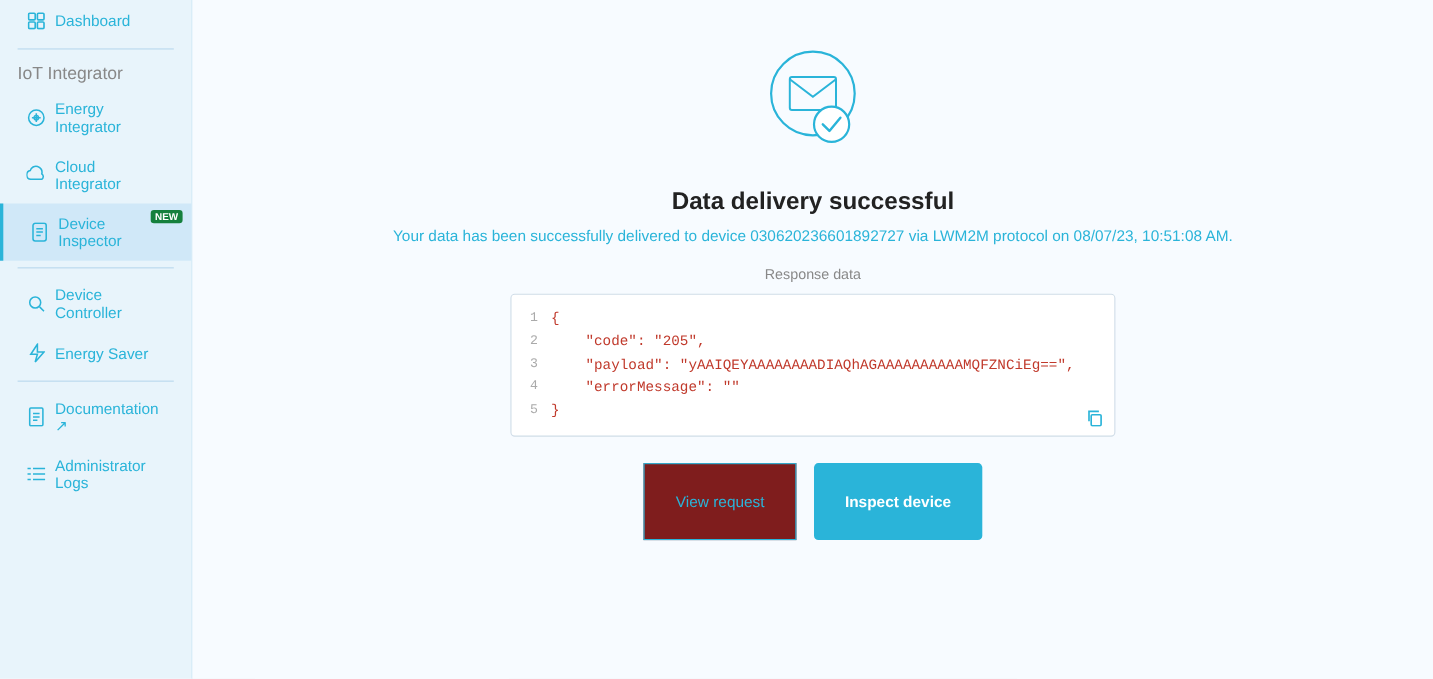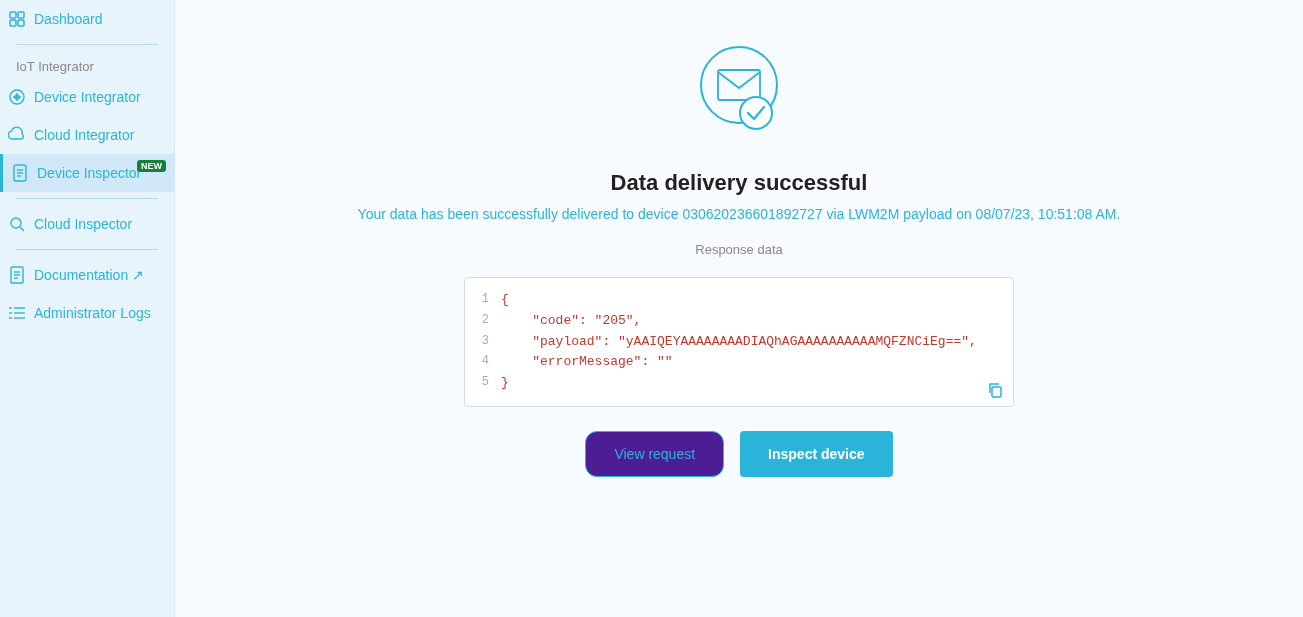--- a/index.html
+++ b/index.html
@@ -12,21 +12,21 @@
       display: flex;
       flex-direction: column;
       padding: 0;
       flex-shrink: 0;
       border-right: 1px solid #d0e8f5;
     }
     .sidebar-item {
       display: flex;
       align-items: center;
       gap: 8px;
-      padding: 10px 8px;
+      padding: 10px 24px;
       cursor: pointer;
       color: #2ab4d9;
       font-size: 14px;
       position: relative;
       text-decoration: none;
     }
     .sidebar-item.active {
       background: #d0e8f8;
       border-left: 3px solid #2ab4d9;
     }
@@ -37,21 +37,21 @@
       display: flex;
       align-items: center;
       justify-content: center;
     }
     .sidebar-divider {
       border: none;
       border-top: 1px solid #b8d8ed;
       margin: 6px 16px;
     }
     .sidebar-section-label {
-      font-size: 13px;
+      font-size: 16px;
       color: #888;
       padding: 8px 16px 4px;
       font-weight: 500;
     }
     .badge-new {
       position: absolute;
       top: 6px;
       right: 8px;
       background: #15803d;
       color: white;
@@ -97,21 +97,21 @@
       color: #2ab4d9;
     }
 
     .response-section {
       width: 100%;
       max-width: 550px;
     }
     .response-label {
       font-size: 13px;
       color: #888;
-      margin-bottom: 20px;
+      margin-bottom: 10px;
       text-align: center;
     }
     .response-box {
       background: white;
       border: 1px solid #d0dde8;
       border-radius: 4px;
       position: relative;
       padding: 12px 0;
       font-family: 'Courier New', monospace;
       font-size: 13px;
@@ -146,26 +146,26 @@
       color: #2ab4d9;
       font-size: 16px;
     }
 
     .actions {
       display: flex;
       gap: 16px;
       margin-top: 24px;
     }
     .btn-outline {
-      padding: 14px 28px;
+      padding: 26px 28px;
       border: 1.5px solid #2ab4d9;
-      background: #4c1d95;
+      background: #7f1d1d;
       color: #2ab4d9;
       font-size: 14px;
-      border-radius: 12px;
+      border-radius: 0;
       cursor: pointer;
     }
     .btn-filled {
       padding: 10px 28px;
       border: none;
       background: #2ab4d9;
       color: white;
       font-size: 14px;
       border-radius: 4px;
       cursor: pointer;
@@ -195,21 +195,21 @@
   <div class="sidebar-section-label">IoT Integrator</div>
 
   <div class="sidebar-item">
     <span class="icon">
       <svg width="18" height="18" viewBox="0 0 18 18" fill="none" stroke="#2ab4d9" stroke-width="1.4">
         <circle cx="9" cy="9" r="7"></circle>
         <path d="M5 9h8M9 5v8"></path>
         <circle cx="9" cy="9" r="2"></circle>
       </svg>
     </span>
-    <span>Device Integrator</span>
+    <span>Energy Integrator</span>
   </div>
 
   <div class="sidebar-item">
     <span class="icon">
       <svg width="18" height="18" viewBox="0 0 18 18" fill="none" stroke="#2ab4d9" stroke-width="1.4">
         <path d="M4 13a4 4 0 01-.5-7.9A5 5 0 0114 8a3 3 0 010 5H4z"></path>
       </svg>
     </span>
     <span>Cloud Integrator</span>
   </div>
@@ -229,24 +229,32 @@
 
   <hr class="sidebar-divider">
 
   <div class="sidebar-item">
     <span class="icon">
       <svg width="18" height="18" viewBox="0 0 18 18" fill="none" stroke="#2ab4d9" stroke-width="1.4">
         <circle cx="8" cy="8" r="5"></circle>
         <line x1="12" y1="12" x2="16" y2="16"></line>
       </svg>
     </span>
-    <span>Cloud Inspector</span>
-  </div>
-
-
+    <span>Device Controller</span>
+  </div>
+
+
+  <div class="sidebar-item">
+    <span class="icon">
+      <svg width="16" height="18" viewBox="0 0 16 18" fill="none" stroke="#2ab4d9" stroke-width="1.4">
+        <path d="M9 1L3 10h6l-2 7 8-9H9z"></path>
+      </svg>
+    </span>
+    <span>Energy Saver</span>
+  </div>
 
   <hr class="sidebar-divider">
 
   <div class="sidebar-item">
     <span class="icon">
       <svg width="16" height="18" viewBox="0 0 16 18" fill="none" stroke="#2ab4d9" stroke-width="1.4">
         <rect x="2" y="1" width="12" height="16" rx="1"></rect>
         <line x1="5" y1="6" x2="11" y2="6"></line>
         <line x1="5" y1="9" x2="11" y2="9"></line>
         <line x1="5" y1="12" x2="9" y2="12"></line>
@@ -282,21 +290,21 @@
       <path d="M34 32 L55 48 L76 32" stroke="#2ab4d9" stroke-width="1.8" fill="none"></path>
 
       <circle cx="72" cy="73" r="16" fill="white" stroke="#2ab4d9" stroke-width="2"></circle>
       <path d="M64 73 L70 79 L80 67" stroke="#2ab4d9" stroke-width="2.2" stroke-linecap="round" stroke-linejoin="round" fill="none"></path>
     </svg>
   </div>
 
   <h2 class="success-title">Data delivery successful</h2>
 
   <p class="success-message">
-    <span>Your data has been successfully delivered to device </span><span style="color:#2ab4d9">030620236601892727</span><span> via LWM2M payload on </span><span>08/07/23, 10:51:08 AM.</span>
+    <span>Your data has been successfully delivered to device </span><span style="color:#2ab4d9">030620236601892727</span><span> via LWM2M protocol on </span><span>08/07/23, 10:51:08 AM.</span>
   </p>
 
   <div class="response-section">
     <p class="response-label">Response data</p>
     <div class="response-box">
       <div class="code-line">
         <span class="line-num">1</span>
         <span class="line-content json-brace">{</span>
       </div>
       <div class="code-line">

